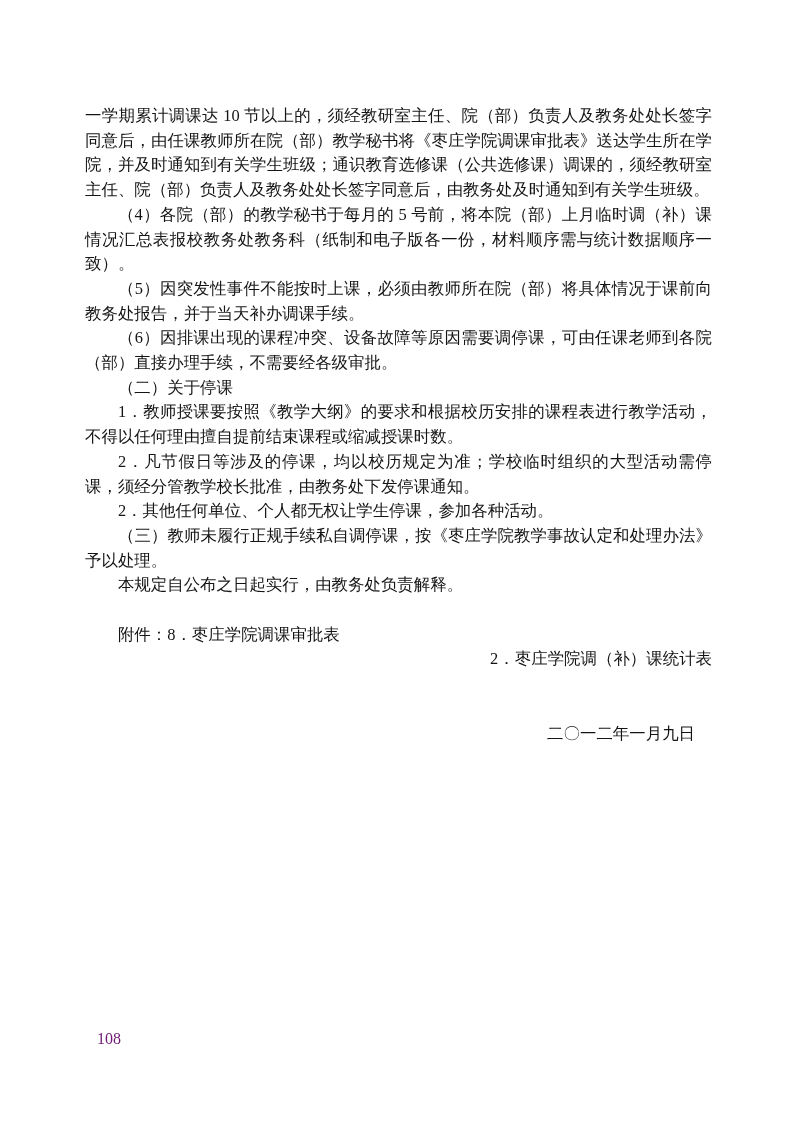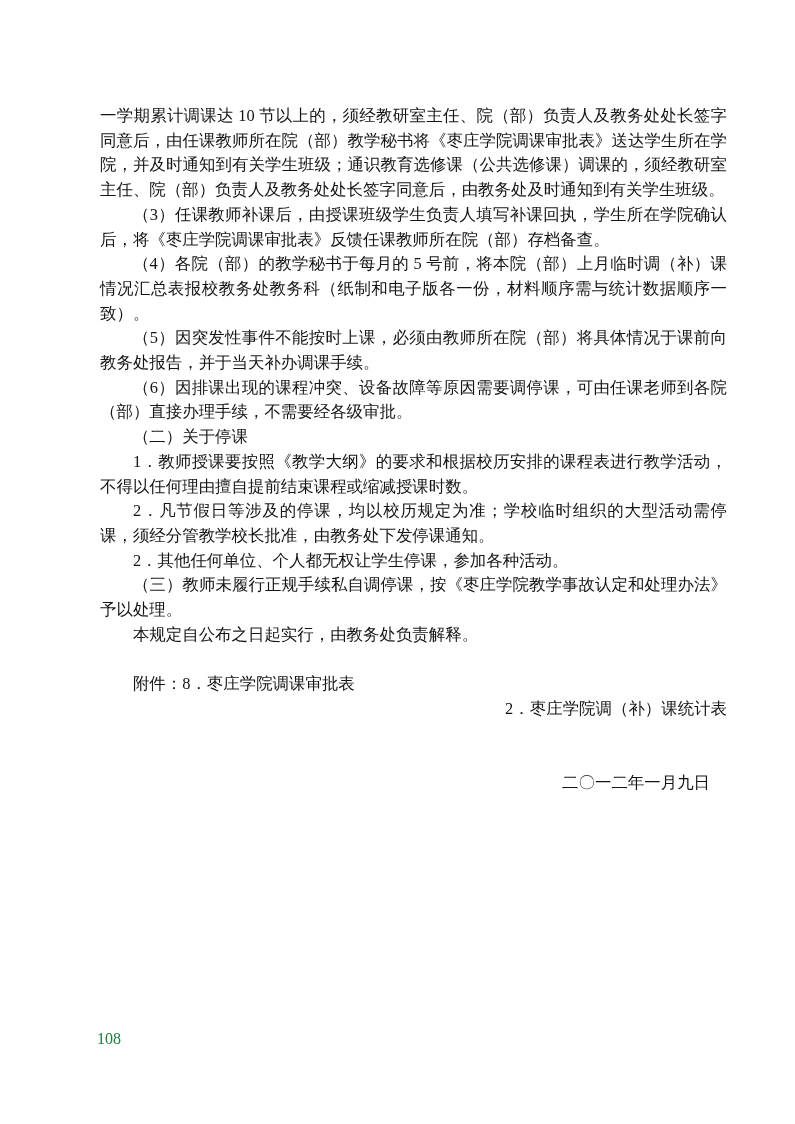--- a/index.html
+++ b/index.html
@@ -13,21 +13,21 @@
     overflow: hidden;
   }
   .page {
     position: relative;
     width: 795px;
     height: 1124px;
     background: #ffffff;
   }
   .content {
     position: absolute;
-    left: 100px;
+    left: 85px;
     top: 104px;
     width: 627px;
     font-size: 16.45px;
     line-height: 24.7px;
     text-align: justify;
     text-justify: inter-character;
     letter-spacing: 0;
   }
   .para { text-indent: 2em; }
   .para.no-indent { text-indent: 0; }
@@ -41,31 +41,30 @@
     text-align: right;
     padding-right: 17px;
     font-family: Liberation Serif, serif;
   }
   .page-number {
     position: absolute;
     left: 97px;
     top: 1029px;
     font-size: 16px;
     line-height: 20px;
-    color: #15803d;
+    color: #701a75;
   }
 </style>
 </head>
 <body>
 
 <div class="page">
   <div class="content">
 
     <p class="para no-indent">一学期累计调课达 10 节以上的，须经教研室主任、院（部）负责人及教务处处长签字同意后，由任课教师所在院（部）教学秘书将《枣庄学院调课审批表》送达学生所在学院，并及时通知到有关学生班级；通识教育选修课（公共选修课）调课的，须经教研室主任、院（部）负责人及教务处处长签字同意后，由教务处及时通知到有关学生班级。</p>
-    <p class="para">（3）任课教师补课后，由授课班级学生负责人填写补课回执，学生所在学院确认后，将《枣庄学院调课审批表》反馈任课教师所在院（部）存档备查。</p>
     <p class="para">（4）各院（部）的教学秘书于每月的 5 号前，将本院（部）上月临时调（补）课情况汇总表报校教务处教务科（纸制和电子版各一份，材料顺序需与统计数据顺序一致）。</p>
     <p class="para">（5）因突发性事件不能按时上课，必须由教师所在院（部）将具体情况于课前向教务处报告，并于当天补办调课手续。</p>
     <p class="para">（6）因排课出现的课程冲突、设备故障等原因需要调停课，可由任课老师到各院（部）直接办理手续，不需要经各级审批。</p>
     <p class="para">（二）关于停课</p>
     <p class="para">1．教师授课要按照《教学大纲》的要求和根据校历安排的课程表进行教学活动，不得以任何理由擅自提前结束课程或缩减授课时数。</p>
     <p class="para">2．凡节假日等涉及的停课，均以校历规定为准；学校临时组织的大型活动需停课，须经分管教学校长批准，由教务处下发停课通知。</p>
     <p class="para">2．其他任何单位、个人都无权让学生停课，参加各种活动。</p>
     <p class="para">（三）教师未履行正规手续私自调停课，按《枣庄学院教学事故认定和处理办法》予以处理。</p>
     <p class="para">本规定自公布之日起实行，由教务处负责解释。</p>
 

